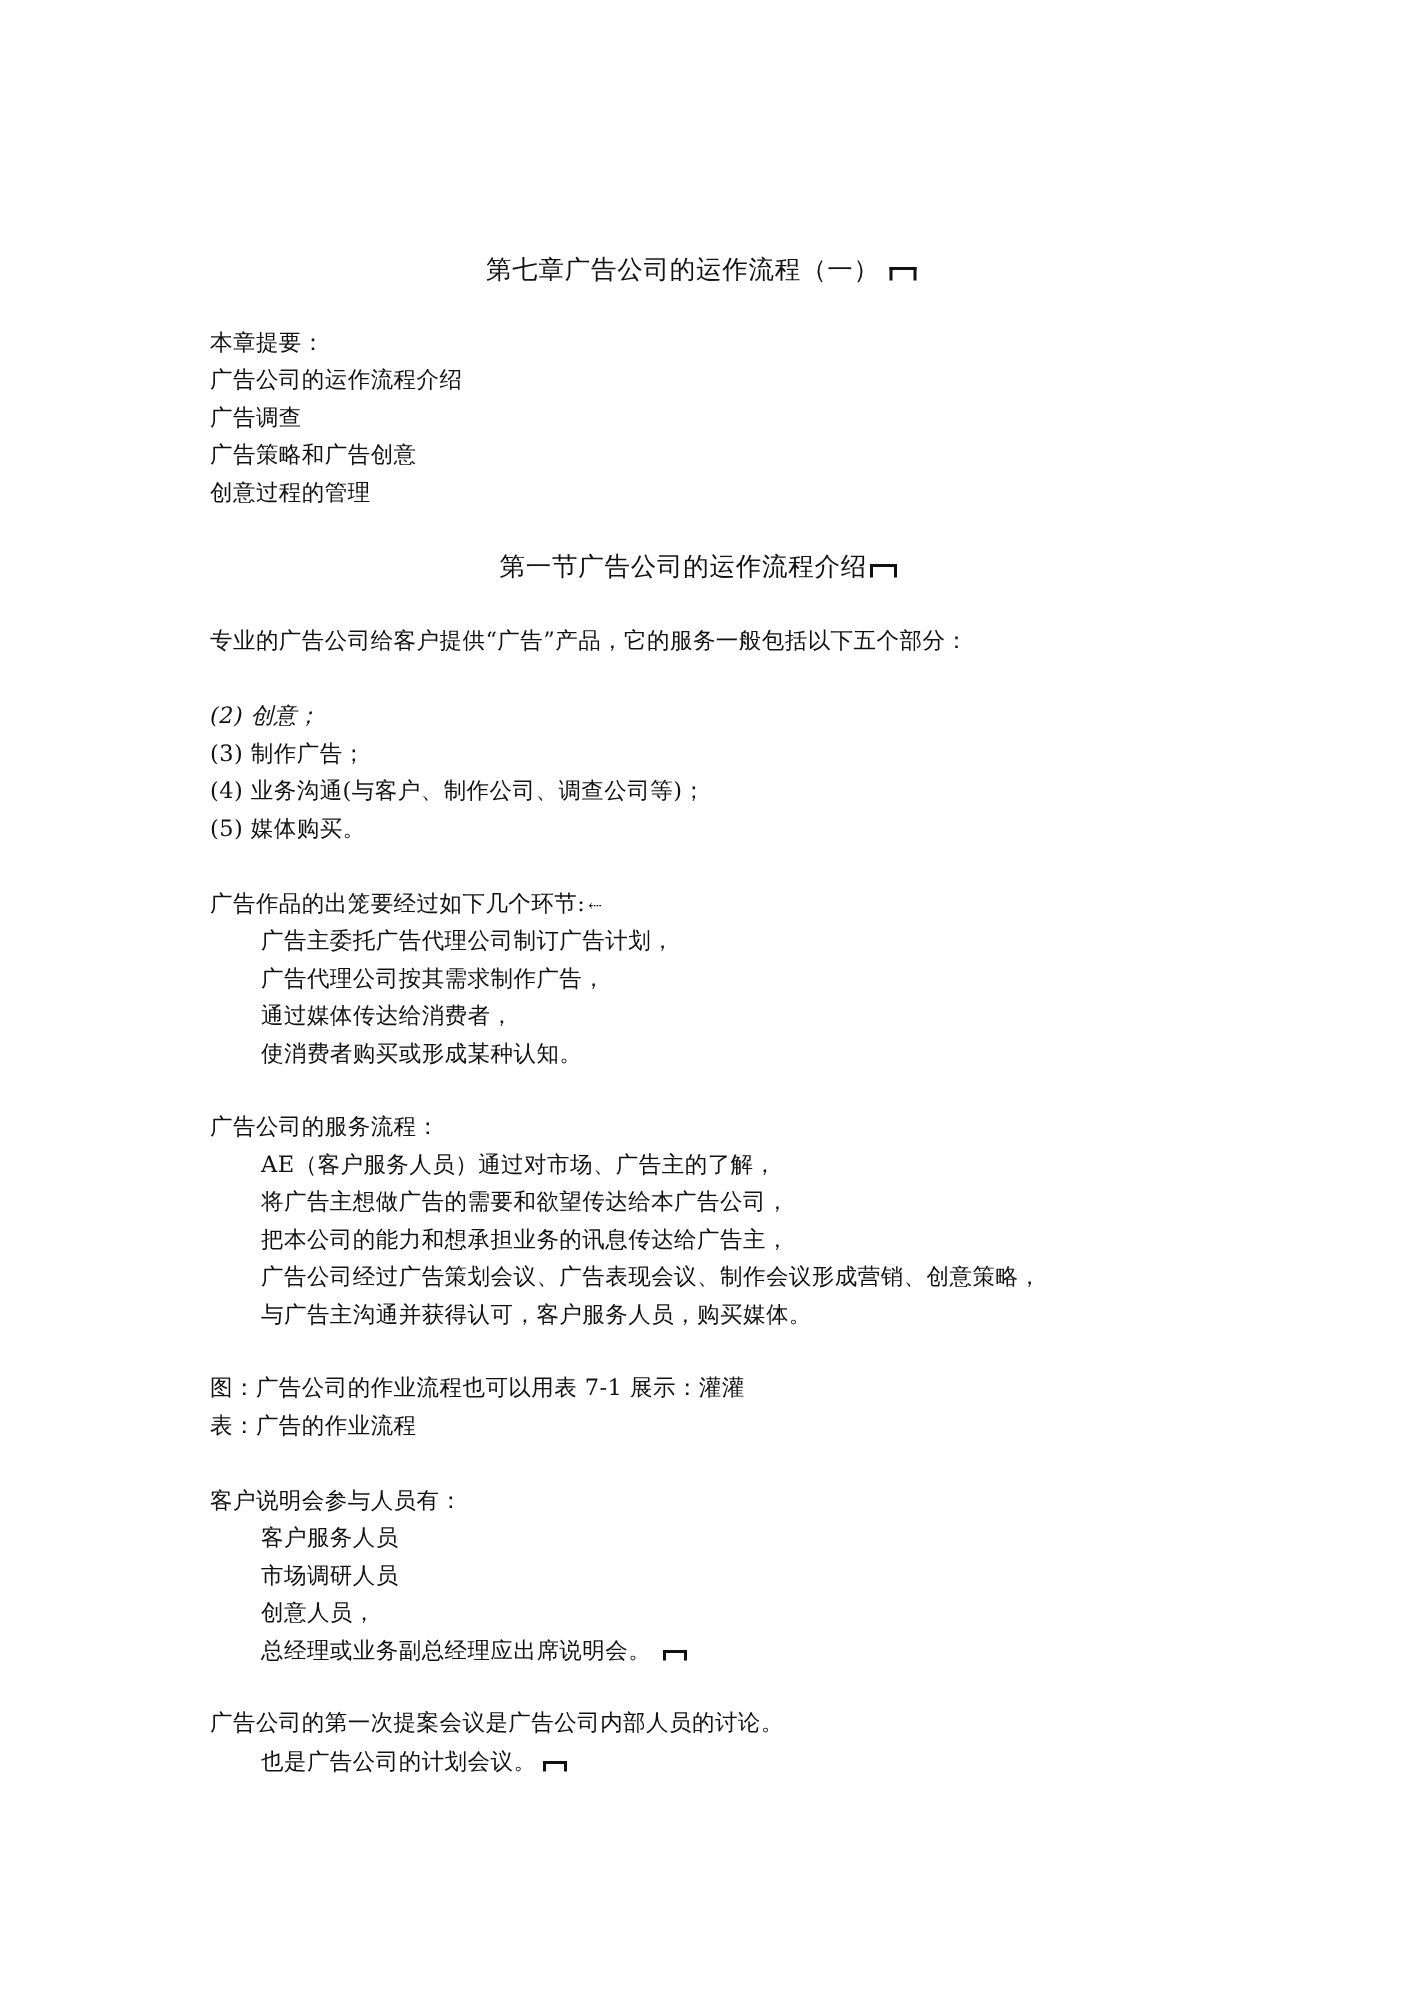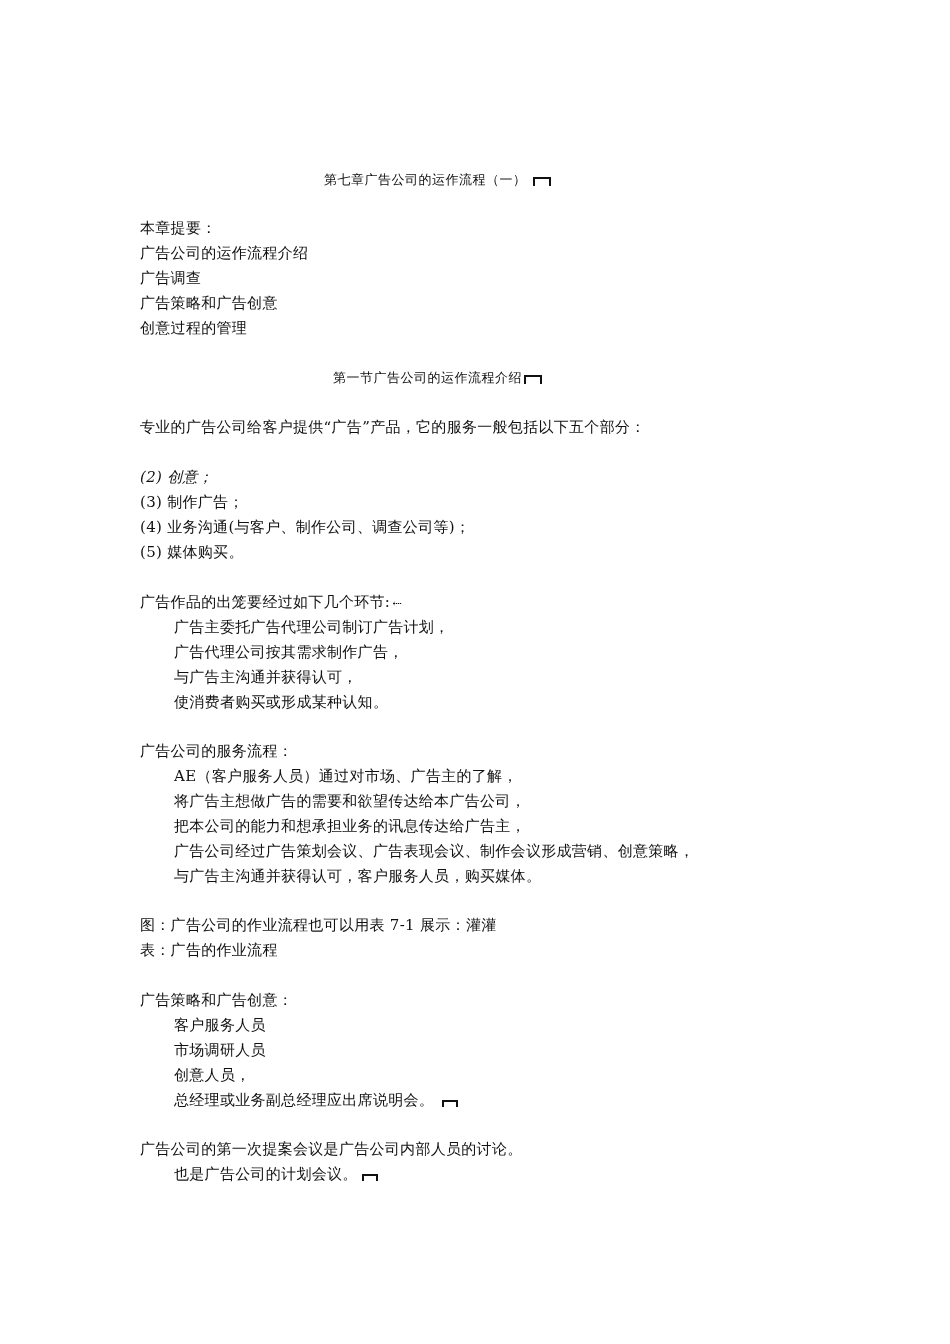--- a/index.html
+++ b/index.html
@@ -24,21 +24,21 @@
     }
     .line {
       position: absolute;
       font-size: 15px;
       line-height: 20px;
       white-space: nowrap;
       letter-spacing: 0.3px;
     }
     .title {
       position: absolute;
-      font-size: 13px;
+      font-size: 17px;
       line-height: 24px;
       white-space: nowrap;
       letter-spacing: 0.5px;
     }
     .mark {
       display: inline-block;
       width: 14px;
       height: 7px;
       border: 2px solid #111;
       border-bottom: none;
@@ -78,34 +78,34 @@
   <div class="line" style="left:140px; top:467px;font-style:italic;">(2) 创意；</div>
   <div class="line" style="left:140px; top:492px;">(3) 制作广告；</div>
   <div class="line" style="left:140px; top:517px;">(4) 业务沟通(与客户、制作公司、调查公司等)；</div>
   <div class="line" style="left:140px; top:542px;">(5) 媒体购买。</div>
 
   <div class="line" style="left:140px; top:592px;">
     <span>广告作品的出笼要经过如下几个环节:</span><span class="arrow-mark">⇠</span>
   </div>
   <div class="line" style="left:174px; top:617px;">广告主委托广告代理公司制订广告计划，</div>
   <div class="line" style="left:174px; top:642px;">广告代理公司按其需求制作广告，</div>
-  <div class="line" style="left:174px; top:667px;">与广告主沟通并获得认可，</div>
+  <div class="line" style="left:174px; top:667px;">通过媒体传达给消费者，</div>
   <div class="line" style="left:174px; top:692px;">使消费者购买或形成某种认知。</div>
 
   <div class="line" style="left:140px; top:741px;">广告公司的服务流程：</div>
   <div class="line" style="left:174px; top:766px;">AE（客户服务人员）通过对市场、广告主的了解，</div>
   <div class="line" style="left:174px; top:791px;">将广告主想做广告的需要和欲望传达给本广告公司，</div>
   <div class="line" style="left:174px; top:816px;">把本公司的能力和想承担业务的讯息传达给广告主，</div>
   <div class="line" style="left:174px; top:841px;">广告公司经过广告策划会议、广告表现会议、制作会议形成营销、创意策略，</div>
   <div class="line" style="left:174px; top:866px;">与广告主沟通并获得认可，客户服务人员，购买媒体。</div>
 
   <div class="line" style="left:140px; top:915px;">图：广告公司的作业流程也可以用表 7-1 展示：灌灌</div>
   <div class="line" style="left:140px; top:940px;">表：广告的作业流程</div>
 
-  <div class="line" style="left:140px; top:990px;">广告策略和广告创意：</div>
+  <div class="line" style="left:140px; top:990px;">客户说明会参与人员有：</div>
   <div class="line" style="left:174px; top:1015px;">客户服务人员</div>
   <div class="line" style="left:174px; top:1040px;">市场调研人员</div>
   <div class="line" style="left:174px; top:1065px;">创意人员，</div>
   <div class="line" style="left:174px; top:1090px;">
     <span>总经理或业务副总经理应出席说明会。</span><span class="mark small" style="margin-left:8px;"></span>
   </div>
 
   <div class="line" style="left:140px; top:1139px;font-family:Liberation Serif, serif;">广告公司的第一次提案会议是广告公司内部人员的讨论。</div>
   <div class="line" style="left:174px; top:1164px;">
     <span>也是广告公司的计划会议。</span><span class="mark small" style="margin-left:4px;"></span>

